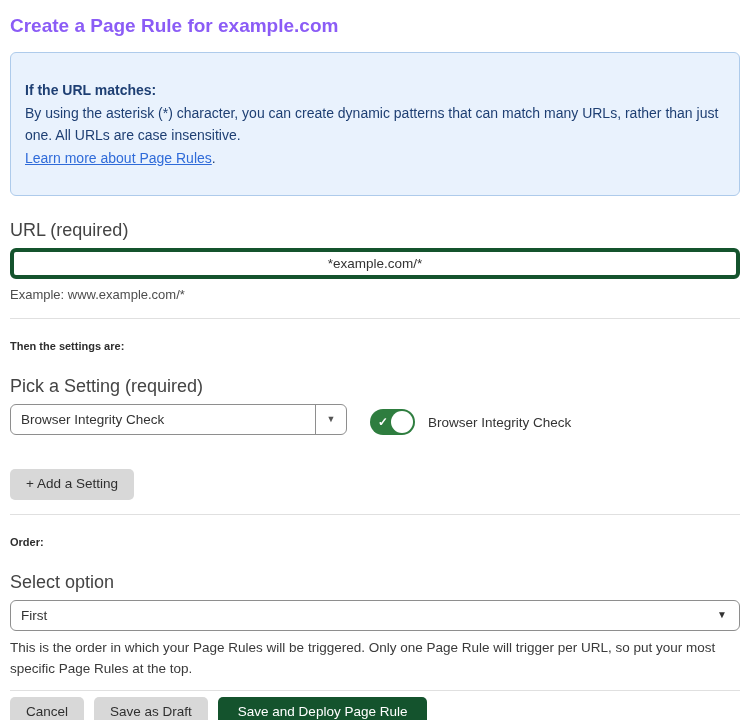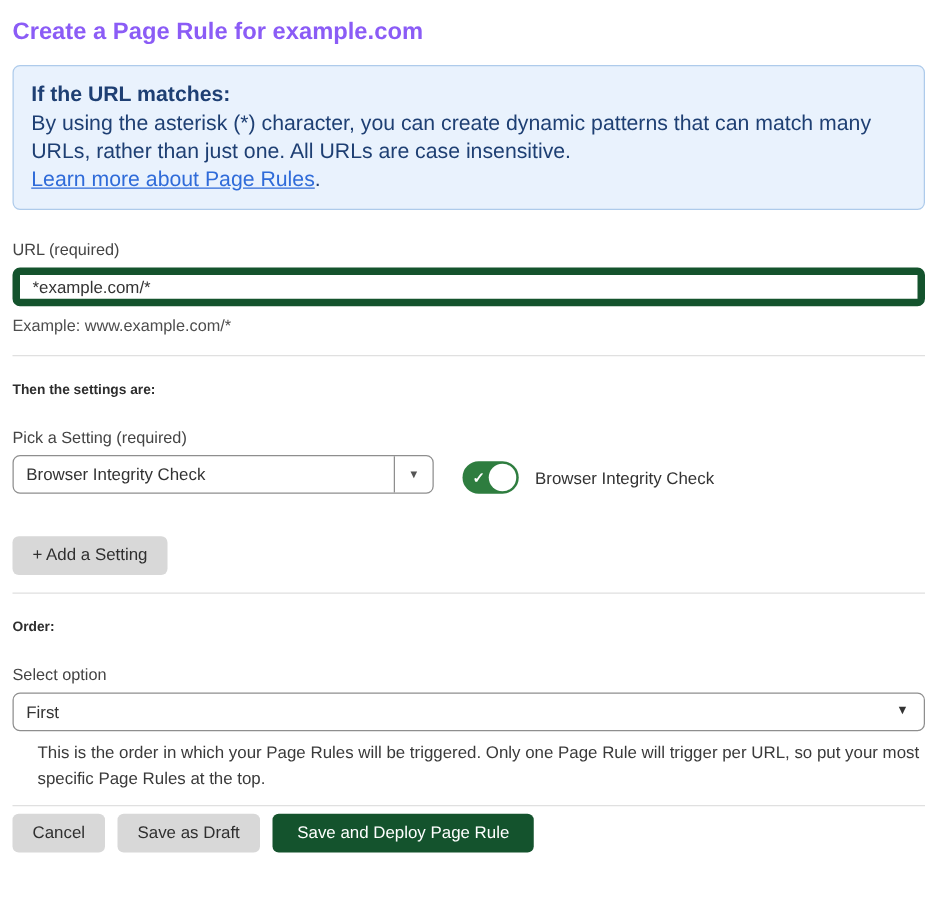--- a/index.html
+++ b/index.html
@@ -16,50 +16,51 @@
     font-weight: bold;
     color: #8b5cf6;
     line-height: 22px;
     margin-bottom: 15px;
   }
 
   .info-box {
     background: #e9f2fd;
     border: 1px solid #aecbeb;
     border-radius: 6px;
-    padding: 12px 14px;
-    font-size: 17px;
+    padding: 26px 14px;
+    font-size: 14px;
     line-height: 22.5px;
     color: #1e3f73;
   }
   .info-box .info-heading { font-weight: bold; }
   .info-box .info-link {
     color: #2f6bd9;
     text-decoration: underline;
     cursor: pointer;
   }
 
   .field-label {
-    font-size: 13px;
+    font-size: 18px;
     color: #444444;
     margin-top: 24px;
     margin-bottom: 7px;
   }
 
   .text-input {
     width: 100%;
     height: 31px;
-    border: 6px solid #14532d;
+    border: 4px solid #14532d;
     border-radius: 6px;
     padding: 0 10px;
     font-family: "Liberation Sans", sans-serif;
     font-size: 13.5px;
     color: #333333;
     background: #ffffff;
     outline: none;
+    text-align: center;
   }
 
   .helper-text {
     font-size: 13px;
     color: #4d4d4d;
     margin-top: 8px;
   }
 
   .divider {
     border: none;
@@ -153,21 +154,20 @@
   .add-setting-btn { margin-top: 34px; text-align: center; }
 
   .order-select { width: 100%; margin-top: 7px; justify-content: center; }
   .order-select .select-arrow { margin-right: 12px; font-size: 10px; color: #333333; line-height: 1; }
 
   .order-helper {
     font-size: 13.5px;
     color: #3a3a3a;
     line-height: 21px;
     margin-top: 6px;
-    margin-left: 20px;
   }
 
   .footer-buttons {
     display: flex;
     align-items: flex-end;
     gap: 10px;
     margin-top: 6px;
   }
 </style>
 </head>

